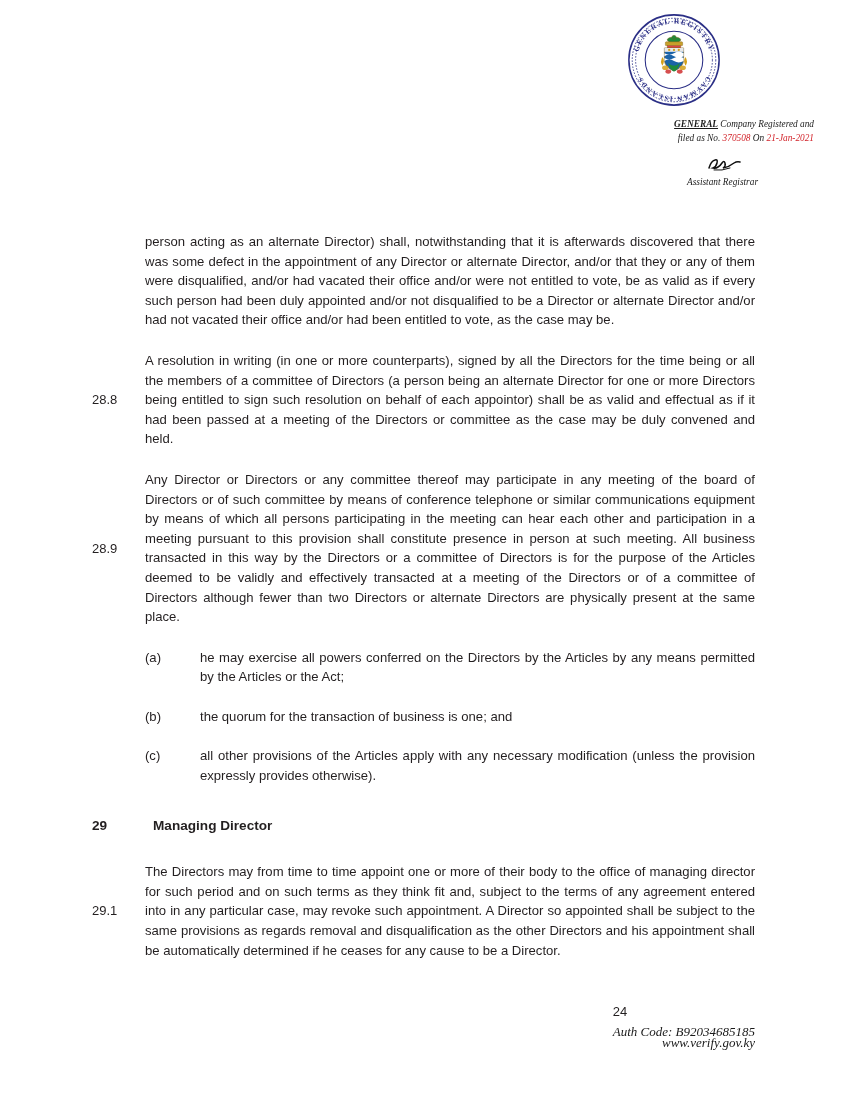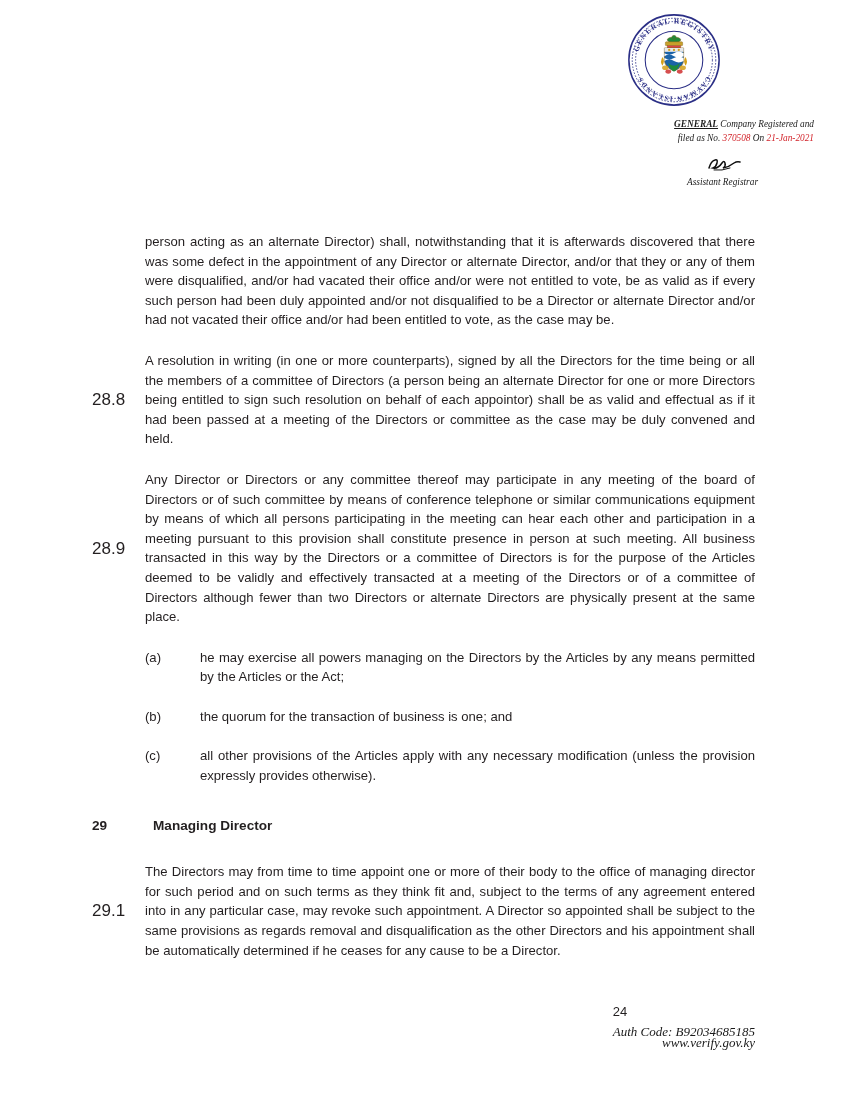--- a/index.html
+++ b/index.html
@@ -83,21 +83,21 @@
     width: 663px;
   }
   .clause {
     display: flex;
     align-items: center;
     margin-bottom: 21px;
   }
   .clause-num {
     width: 53px;
     flex: 0 0 53px;
-    font-size: 17px;
+    font-size: 13px;
     line-height: 19.6px;
   }
   .clause-body {
     flex: 1 1 auto;
     font-size: 13.1px;
     line-height: 19.6px;
     text-align: justify;
     text-justify: inter-word;
     hyphens: none;
   }
@@ -239,21 +239,21 @@
 
     <div class="clause">
       <div class="clause-num">28.9</div>
       <div class="clause-body">Any Director or Directors or any committee thereof may participate in any meeting of the board of Directors or of such committee by means of conference telephone or similar communications equipment by means of which all persons participating in the meeting can hear each other and participation in a meeting pursuant to this provision shall constitute presence in person at such meeting.  All business transacted in this way by the Directors or a committee of Directors is for the purpose of the Articles deemed to be validly and effectively transacted at a meeting of the Directors or of a committee of Directors although fewer than two Directors or alternate Directors are physically present at the same place.</div>
     </div>
 
 
     <div class="subclause-list">
       <div class="subclause">
         <div class="subclause-marker">(a)</div>
-        <div class="subclause-body">he may exercise all powers managing on the Directors by the Articles by any means permitted by the Articles or the Act;</div>
+        <div class="subclause-body">he may exercise all powers conferred on the Directors by the Articles by any means permitted by the Articles or the Act;</div>
       </div>
       <div class="subclause">
         <div class="subclause-marker">(b)</div>
         <div class="subclause-body">the quorum for the transaction of business is one; and</div>
       </div>
       <div class="subclause" style="margin-bottom:0;">
         <div class="subclause-marker">(c)</div>
         <div class="subclause-body">all other provisions of the Articles apply with any necessary modification (unless the provision expressly provides otherwise).</div>
       </div>
     </div>

